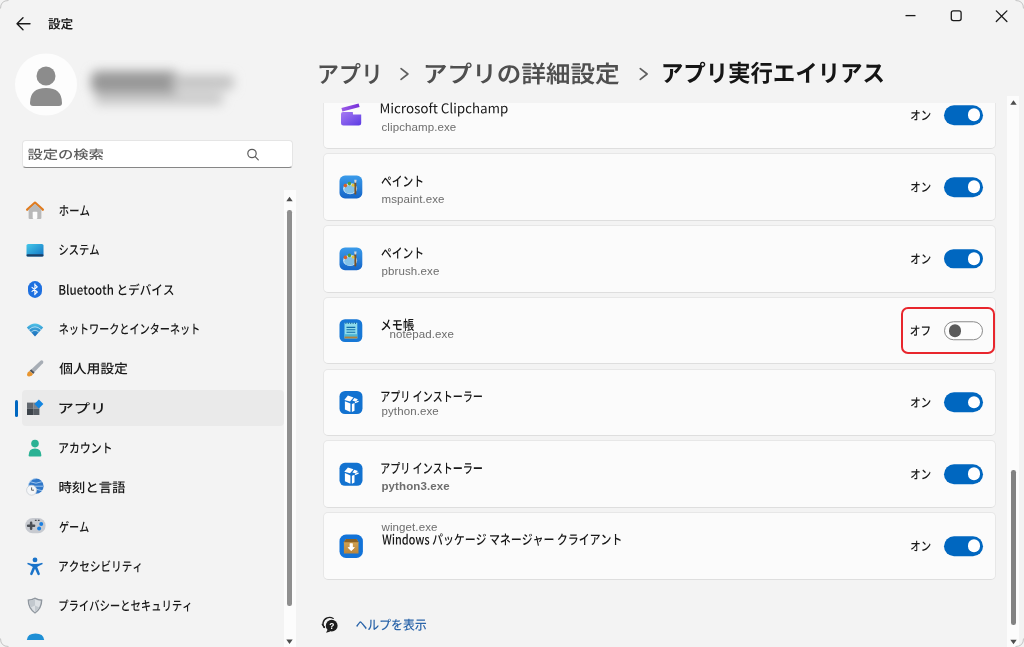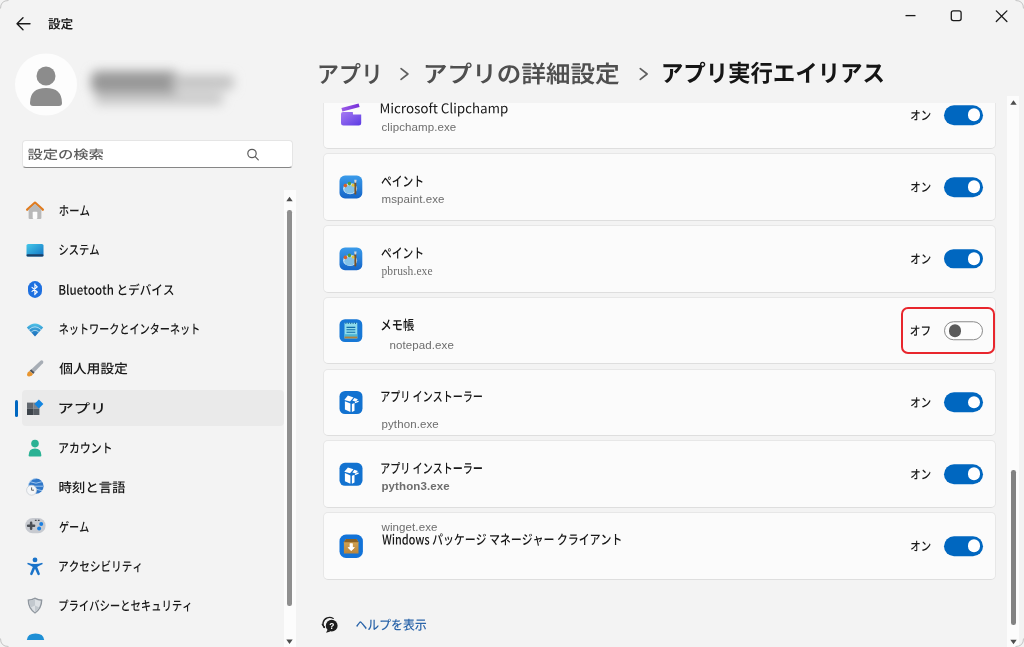--- a/index.html
+++ b/index.html
@@ -30,23 +30,23 @@
   <div class="card" style="top:81.4px; clip-path:inset(21.6px 0 0 0); "></div>
   <div class="card" style="top:153.2px;"></div>
   <div class="card" style="top:225px;"></div>
   <div class="card" style="top:296.8px;"></div>
   <div class="card" style="top:368.6px;"></div>
   <div class="card" style="top:440.4px;"></div>
   <div class="card" style="top:512.2px;"></div>
 
   <div class="exe" style="top:127px;">clipchamp.exe</div>
   <div class="exe" style="top:199px;">mspaint.exe</div>
-  <div class="exe" style="top:270.8px;font-family:Liberation Serif, serif;">pbrush.exe</div>
-  <div class="exe" style="top:345px;padding-left:8px;">notepad.exe</div>
-  <div class="exe" style="top:424px;">python.exe</div>
+  <div class="exe" style="top:270.8px;">pbrush.exe</div>
+  <div class="exe" style="top:334px;padding-left:8px;">notepad.exe</div>
+  <div class="exe" style="top:411px;">python.exe</div>
   <div class="exe" style="top:486.2px;font-weight:bold;">python3.exe</div>
   <div class="exe" style="top:527px;">winget.exe</div>
 
   <div class="tgl on" style="top:115.2px;"></div>
   <div class="tgl on" style="top:187px;"></div>
   <div class="tgl on" style="top:258.8px;"></div>
   <div class="tgl off" style="top:330.6px;"></div>
   <div class="tgl on" style="top:402.4px;"></div>
   <div class="tgl on" style="top:474.2px;"></div>
   <div class="tgl on" style="top:546px;"></div>

